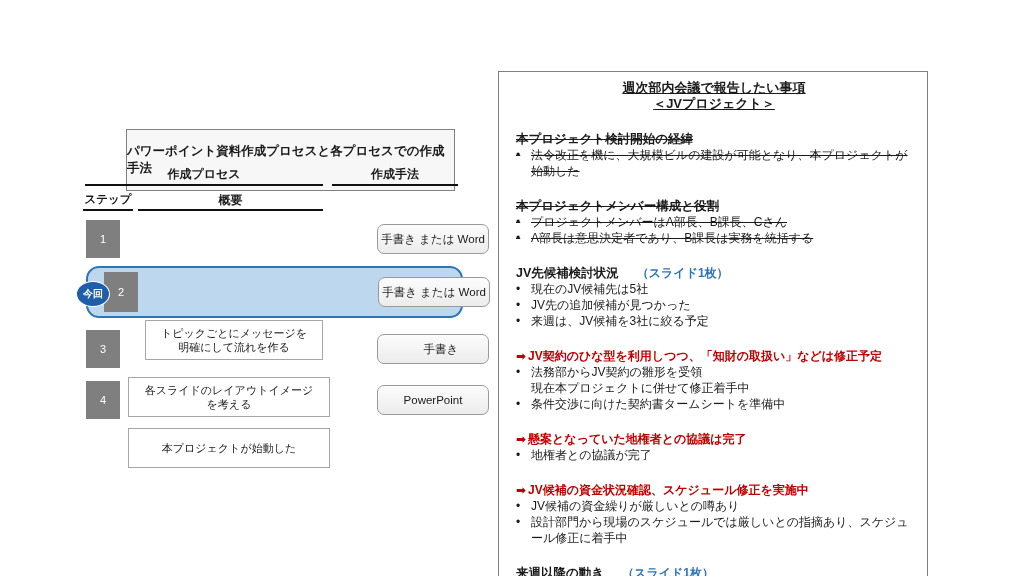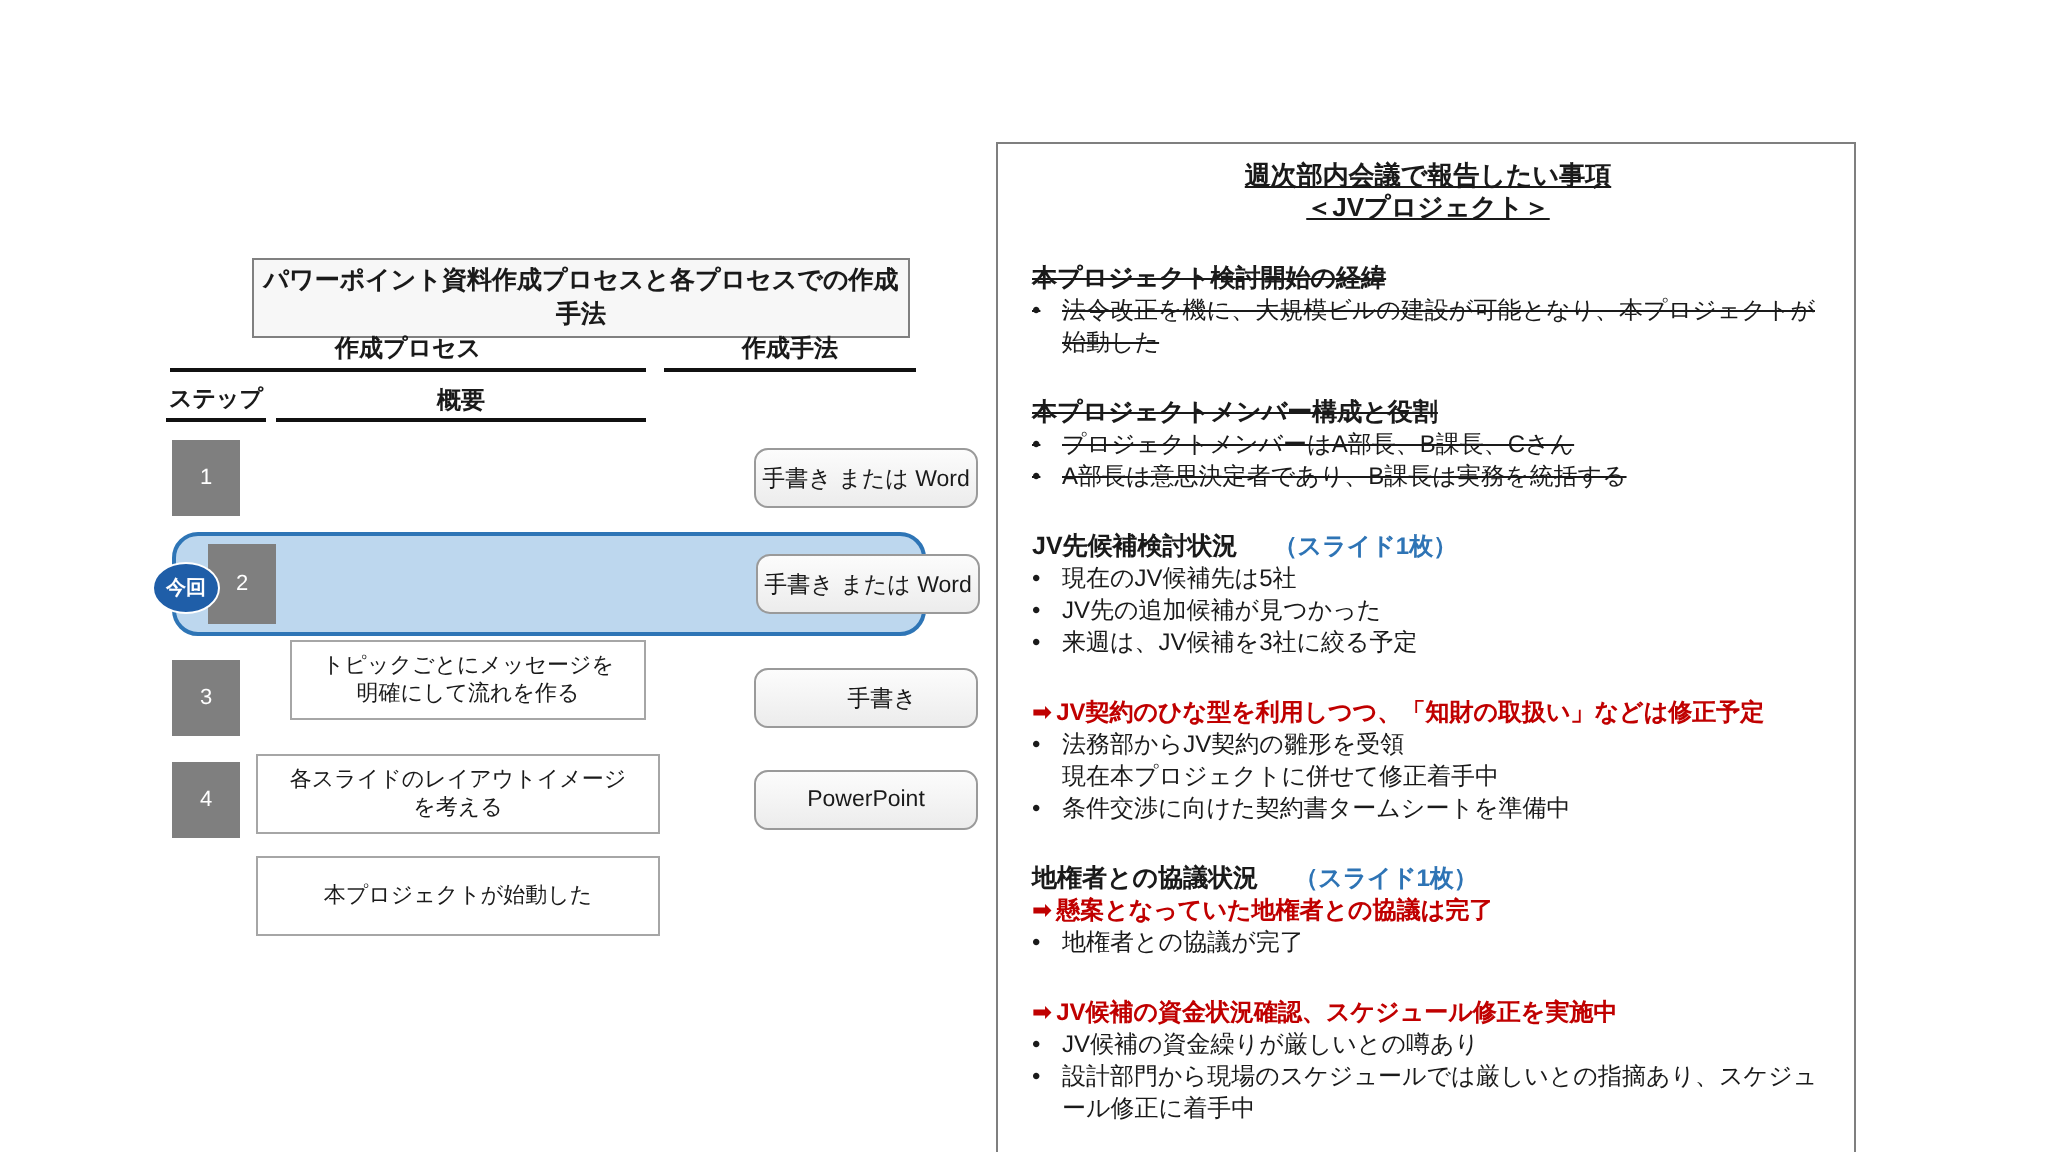--- a/index.html
+++ b/index.html
@@ -1,22 +1,22 @@
 <!DOCTYPE html>
 <html><head>
 <meta charset="utf-8">
 <style>
   html,body{margin:0;padding:0;background:#fff;}
   .canvas{position:relative;width:1024px;height:576px;background:#ffffff;overflow:hidden;
           font-family:"Liberation Sans","DejaVu Sans",sans-serif;color:#1a1a1a;}
 
   
   .lp-title{position:absolute;left:126px;top:129px;width:329px;box-sizing:border-box;
-            border:1.5px solid #808080;background:#f7f7f7;text-align:center;
-            font-weight:bold;font-size:12.5px;padding:2px 0;}
+            border:1.5px solid #808080;background:#f7f7f7;text-align:left;
+            font-weight:bold;font-size:12.5px;padding:13px 0;}
   .hdr{position:absolute;font-weight:bold;font-size:12px;text-align:center;white-space:nowrap;}
   .hdr-process{left:85px;top:166px;width:238px;}
   .hdr-method{left:332px;top:166px;width:126px;}
   .hdr-step{left:83px;top:192px;width:50px;font-size:11.5px;}
   .hdr-outline{left:138px;top:192px;width:185px;}
   .rule{position:absolute;height:2px;background:#111;}
   .rule-process{left:85px;top:184px;width:238px;}
   .rule-method{left:332px;top:184px;width:126px;}
   .rule-step{left:83px;top:209px;width:50px;}
   .rule-outline{left:138px;top:209px;width:185px;}
@@ -144,21 +144,20 @@
         <span class="bm"></span>
         <span class="bt">現在本プロジェクトに併せて修正着手中</span>
       </div>
       <div class="bullet">
         <span class="bm">•</span>
         <span class="bt">条件交渉に向けた契約書タームシートを準備中</span>
       </div>
     </div>
 
     <div class="sec">
-      <div><span class="sec-h">地権者との協議状況</span><span class="slide-label">（スライド1枚）</span></div>
       <div class="arrow-line"><span class="arrow-glyph">➡</span><span>懸案となっていた地権者との協議は完了</span></div>
       <div class="bullet">
         <span class="bm">•</span>
         <span class="bt">地権者との協議が完了</span>
       </div>
     </div>
 
     <div class="sec">
       <div class="arrow-line"><span class="arrow-glyph">➡</span><span>JV候補の資金状況確認、スケジュール修正を実施中</span></div>
       <div class="bullet">

